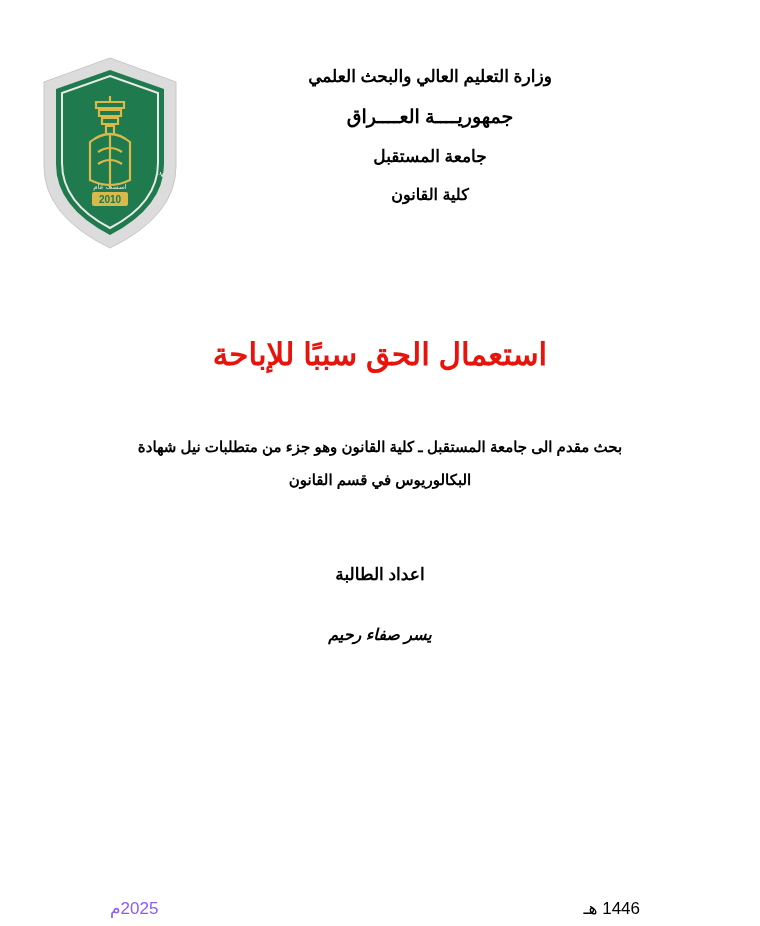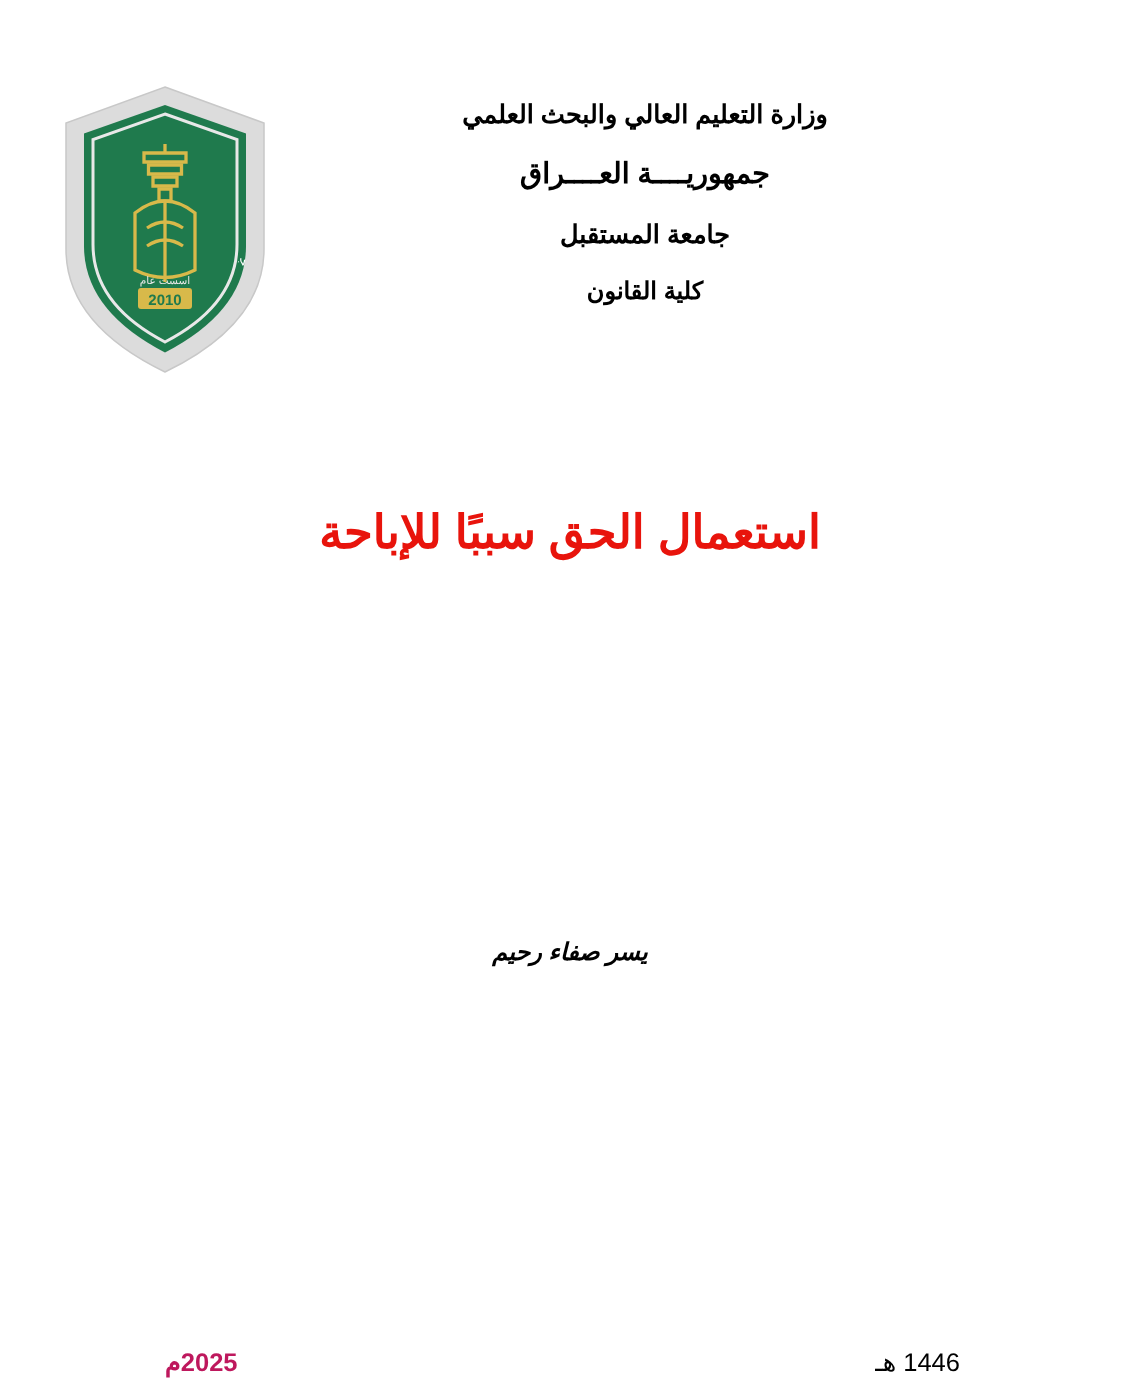--- a/index.html
+++ b/index.html
@@ -136,22 +136,22 @@
     font-size: 17px;
     font-weight: normal;
     color: #000000;
     direction: rtl;
   }
   .date-gregorian {
     position: absolute;
     left: 110px;
     top: 898px;
     font-size: 17px;
-    font-weight: bold;
-    color: #be185d;
+    font-weight: normal;
+    color: #8b5cf6;
     direction: rtl;
   }
 </style>
 </head>
 <body>
 
 <div class="page">
 
   <div class="logo-wrap">
     <svg width="140" height="196" viewBox="0 0 140 196" xmlns="http://www.w3.org/2000/svg">
@@ -197,20 +197,22 @@
 
   <div class="header-block">
     <div class="header-line l2">وزارة التعليم العالي والبحث العلمي</div>
     <div class="header-line l1">جمهوريــــة العــــراق</div>
     <div class="header-line l3">جامعة المستقبل</div>
     <div class="header-line l4">كلية القانون</div>
   </div>
 
   <div class="title">استعمال الحق سببًا للإباحة</div>
 
-
+  <div class="subtitle">بحث مقدم الى جامعة المستقبل ـ كلية القانون وهو جزء من متطلبات نيل شهادة البكالوريوس في قسم القانون</div>
+
+  <div class="author-label">اعداد الطالبة</div>
   <div class="author-name">يسر صفاء رحيم</div>
 
 
   <div class="date-hijri">1446 هـ</div>
   <div class="date-gregorian">2025م</div>
 
 </div>
 
 </body></html>

